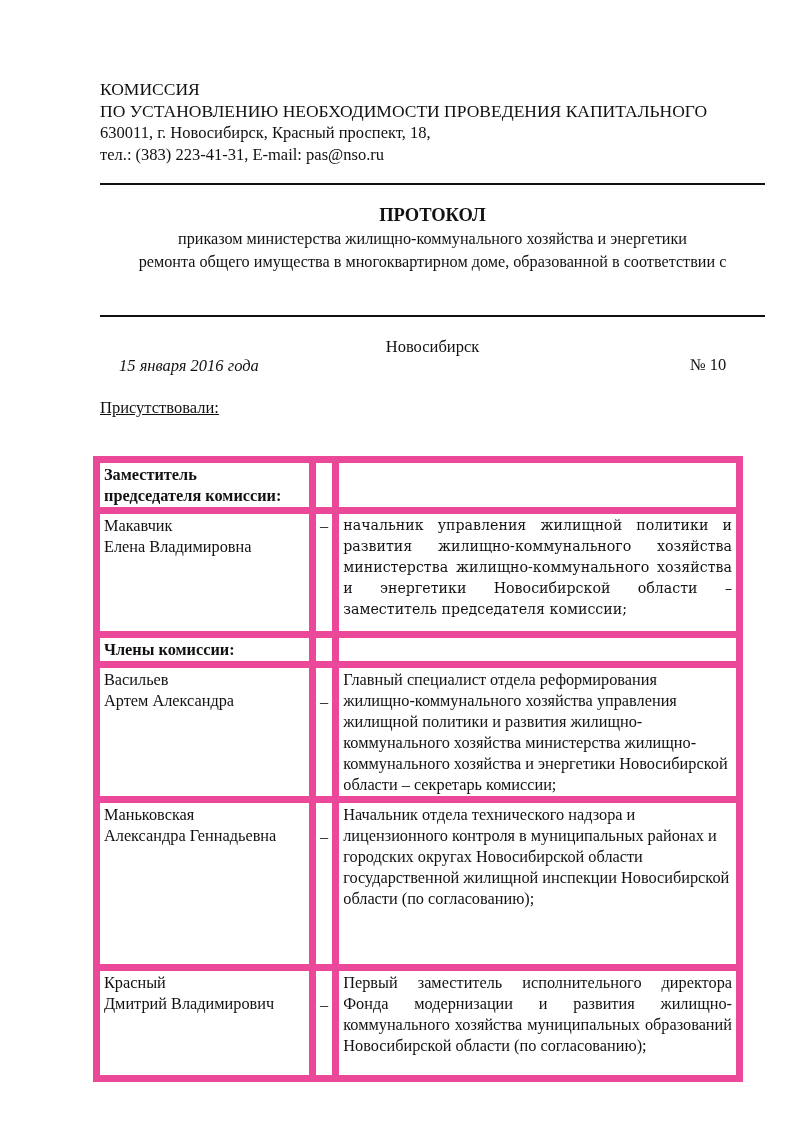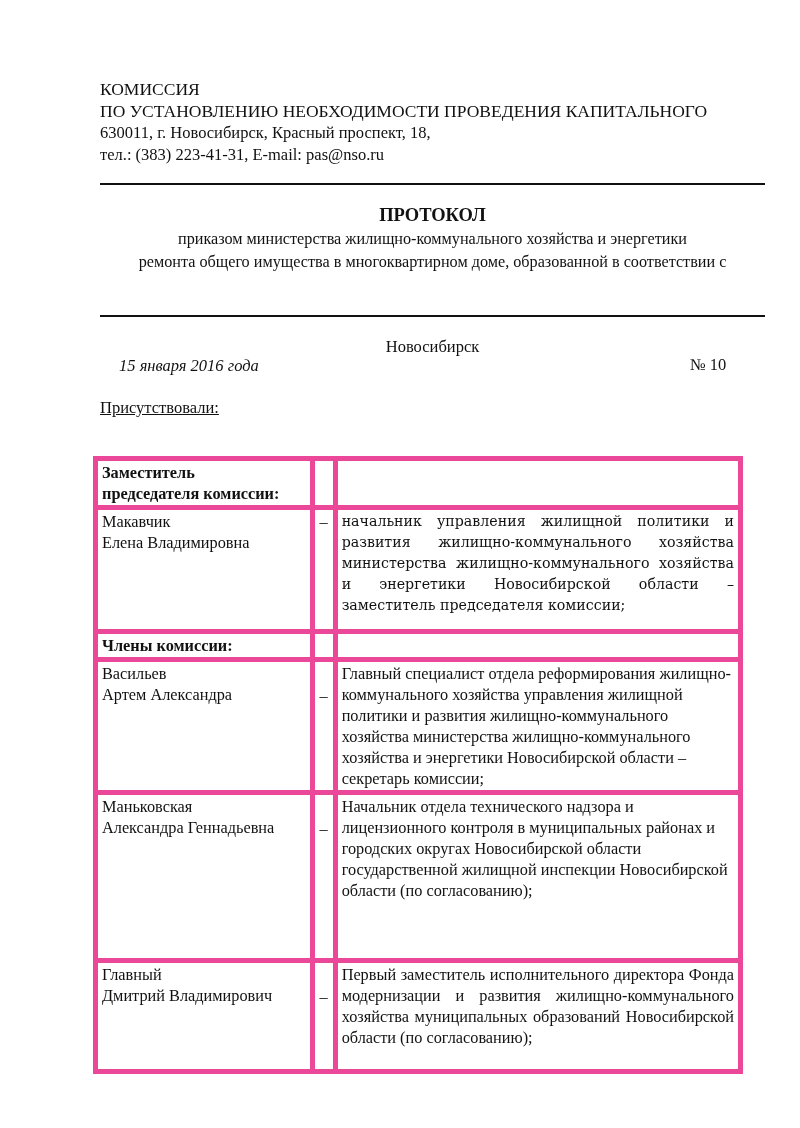--- a/index.html
+++ b/index.html
@@ -15,21 +15,21 @@
     .protocol-sub { position: absolute; left: 100px; top: 228px; width: 665px; text-align: center; font-size: 16.2px; line-height: 22.5px; }
     .protocol-sub .line { display: block; white-space: nowrap; }
     .rule2 { position: absolute; left: 100px; top: 315px; width: 665px; height: 2px; background: #111; }
 
     .city { position: absolute; left: 100px; top: 337px; width: 665px; text-align: center; font-size: 16.5px; }
     .date { position: absolute; left: 100px; top: 356px; font-style: italic; font-size: 16.5px; margin-left: 19px; }
     .number { position: absolute; left: 690px; top: 355px; font-size: 16.5px; }
     .present { position: absolute; left: 100px; top: 398px; font-size: 16.5px; text-decoration: underline; }
 
     table.members { position: absolute; left: 93px; top: 456px; width: 650px; border-collapse: collapse; font-size: 16.3px; line-height: 21px; }
-    table.members td { border: 5px solid #ec4899; vertical-align: top; padding: 1px 4px; }
+    table.members td { border: 7px solid #ec4899; vertical-align: top; padding: 1px 4px; }
     td.c-name { width: 218px; }
     td.c-dash { width: 23px; text-align: center; padding: 0; }
     td.c-desc { width: 409px; }
     td.justify { text-align: justify; text-align-last: left; }
     .bold { font-weight: bold; }
     .name-line { display: block; }
     .dash-mid { display: block; }
   </style>
 </head>
 <body>
@@ -92,21 +92,21 @@
       <span class="name-line">Маньковская</span>
       <span class="name-line">Александра Геннадьевна</span>
     </td>
     <td class="c-dash">
           <span class="dash-mid" style="padding-top:22px">–</span>
         </td>
     <td class="c-desc">Начальник отдела технического надзора и лицензионного контроля в муниципальных районах и городских округах Новосибирской области государственной жилищной инспекции Новосибирской области (по согласованию);</td>
   </tr>
   <tr style="height:111px">
     <td class="c-name">
-      <span class="name-line">Главный</span>
+      <span class="name-line">Красный</span>
       <span class="name-line">Дмитрий Владимирович</span>
     </td>
     <td class="c-dash">
           <span class="dash-mid" style="padding-top:22px">–</span>
         </td>
     <td class="c-desc justify">Первый заместитель исполнительного директора Фонда модернизации и развития жилищно-коммунального хозяйства муниципальных образований Новосибирской области (по согласованию);</td>
   </tr>
 </tbody>
   </table>
 

